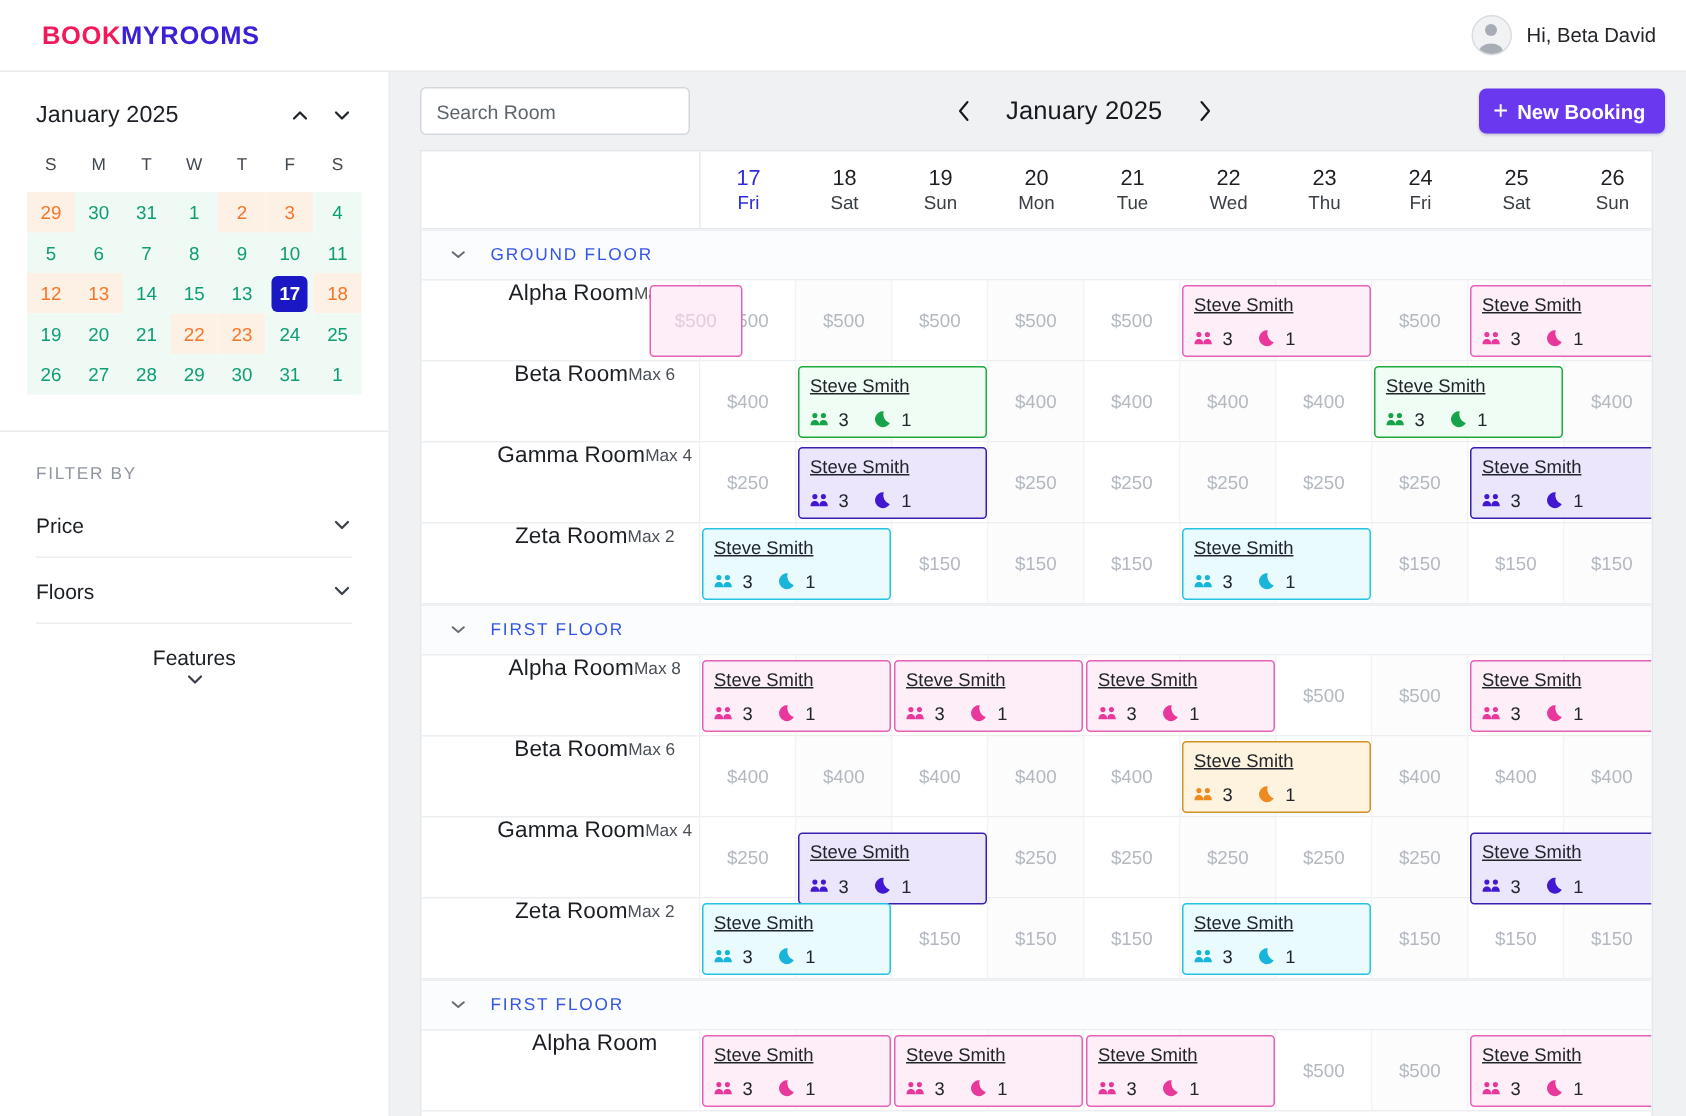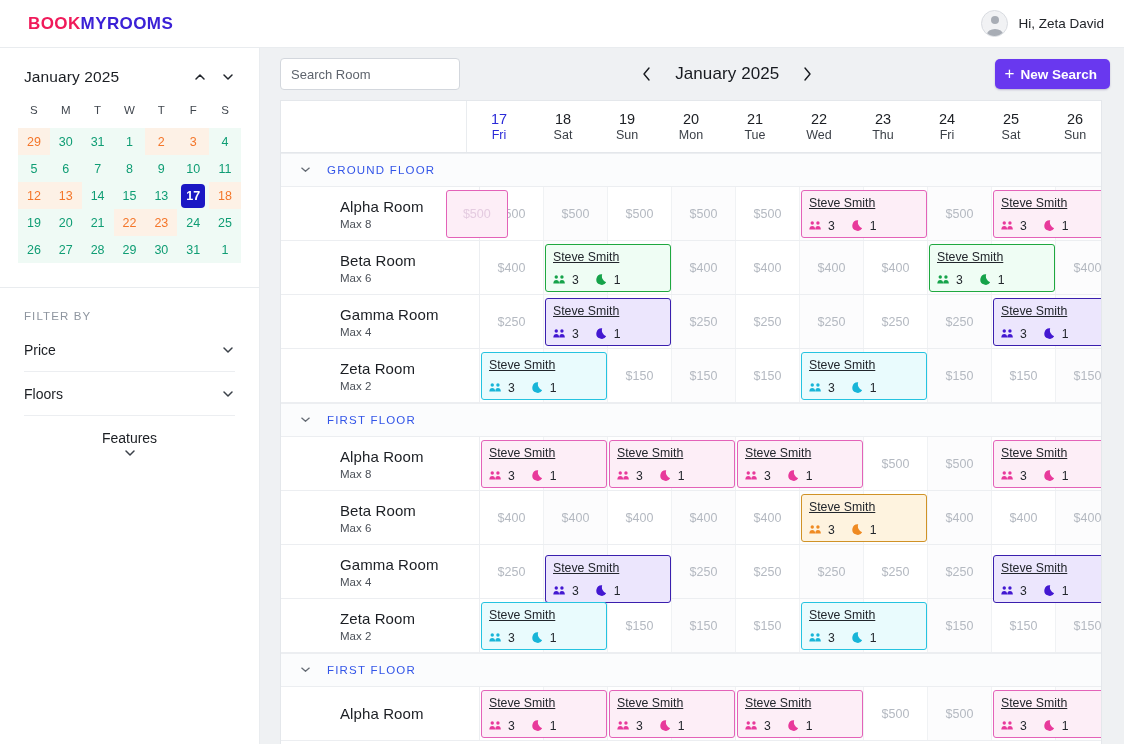--- a/index.html
+++ b/index.html
@@ -146,21 +146,21 @@
     padding-left: 18px; background: #fbfcfd;
     border-bottom: 1px solid #eceef1; border-top: 1px solid #eceef1;
   }
   .floor-label {
     font-size: 11.5px; color: #3355e8; letter-spacing: 1.2px; font-weight: 500;
   }
 
   .room-row { display: flex; height: 54px; position: relative; border-bottom: 1px solid #eceef1; }
   .room-cell {
     width: 186px; flex: 0 0 186px; border-right: 1px solid #eceef1;
-    display: flex; flex-direction: column; justify-content: center; padding-left: 46px; margin-left: 13px;
+    display: flex; justify-content: center; padding-left: 46px;
   }
   .room-name { font-size: 15px; color: #1b1e23; letter-spacing: .1px; }
   .room-max { font-size: 11.5px; color: #4b5058; margin-top: 3px; }
   .price-cells { display: flex; flex: 1; position: relative; }
   .price-cell {
     width: 64px; flex: 0 0 64px;
     display: flex; align-items: center; justify-content: center;
     font-size: 12.5px; color: #b4b9c1;
     border-right: 1px solid #f0f2f4; background: #fcfcfd;
   }
@@ -185,21 +185,21 @@
 </style>
 </head>
 <body>
 
 <div class="app">
 
   <div class="topbar">
     <div class="logo"><span class="a">BOOK</span><span class="b">MYROOMS</span></div>
     <div class="userbox">
       <div class="avatar"></div>
-      <div class="username">Hi, Zeta David</div>
+      <div class="username">Hi, Beta David</div>
     </div>
   </div>
 
   <div class="body">
 
     <div class="sidebar">
       <div class="cal-head">
         <div class="cal-title">January 2025</div>
         <div class="cal-arrows">
           <span class="chev">
@@ -385,21 +385,21 @@
           </span>
           <span class="month-label">January 2025</span>
           <span class="nav-arrow">
             <svg width="16" height="18" viewBox="0 0 16 18">
                 <path d="M6 3 L11 9 L6 15" fill="none" stroke="#171a1f" stroke-width="1.4" stroke-linecap="round" stroke-linejoin="round"></path>
               </svg>
           </span>
         </div>
         <button class="new-booking">
           <span class="plus">+</span>
-          <span>New Search</span>
+          <span>New Booking</span>
         </button>
       </div>
 
       <div class="table-wrap">
         <div class="grid-head">
           <div class="corner"></div>
           <div class="dates" id="date-header">
               <div class="date-col active">
                 <div class="date-num">17</div>
                 <div class="date-dow">Fri</div>

